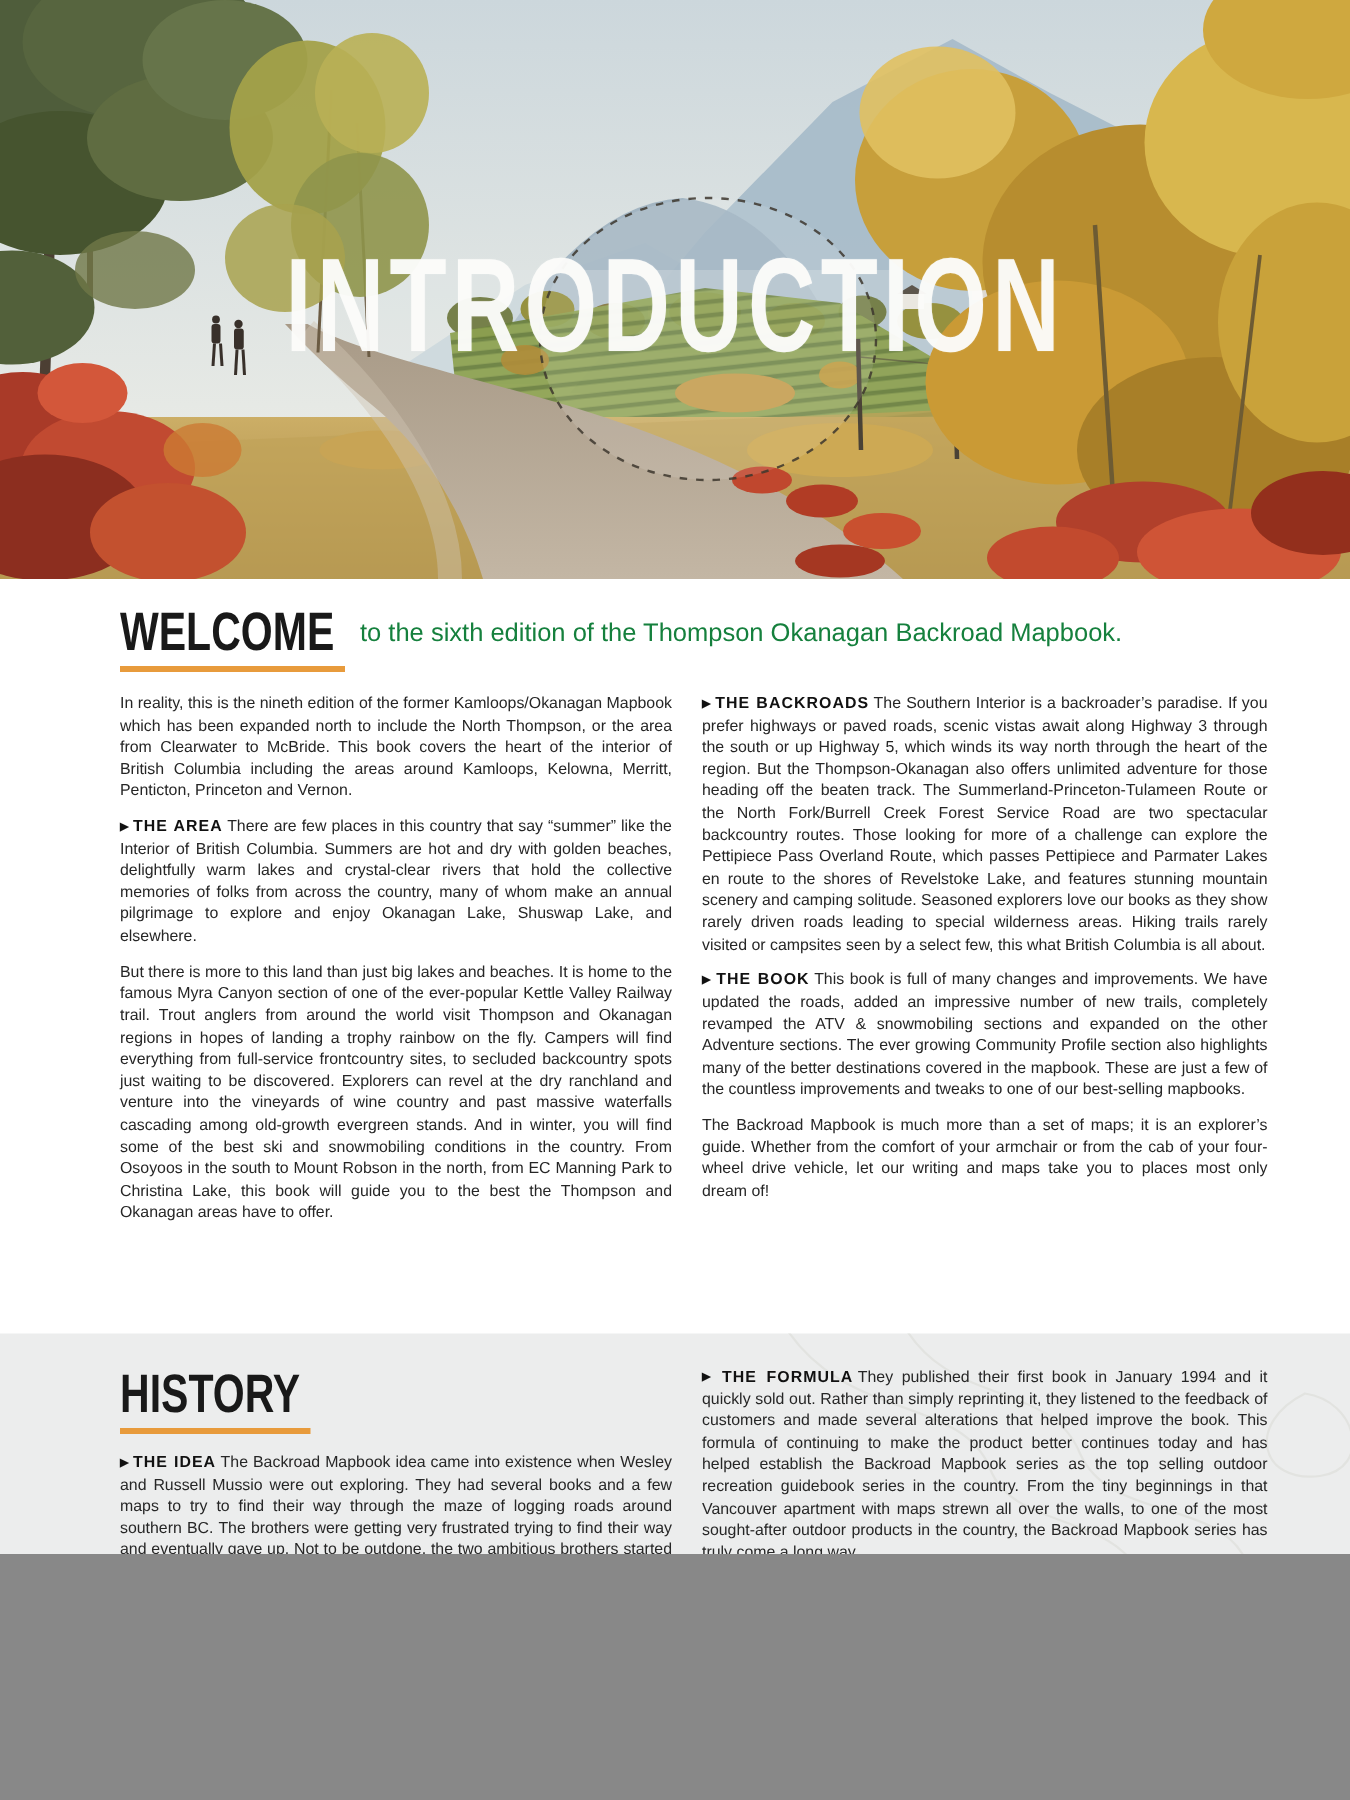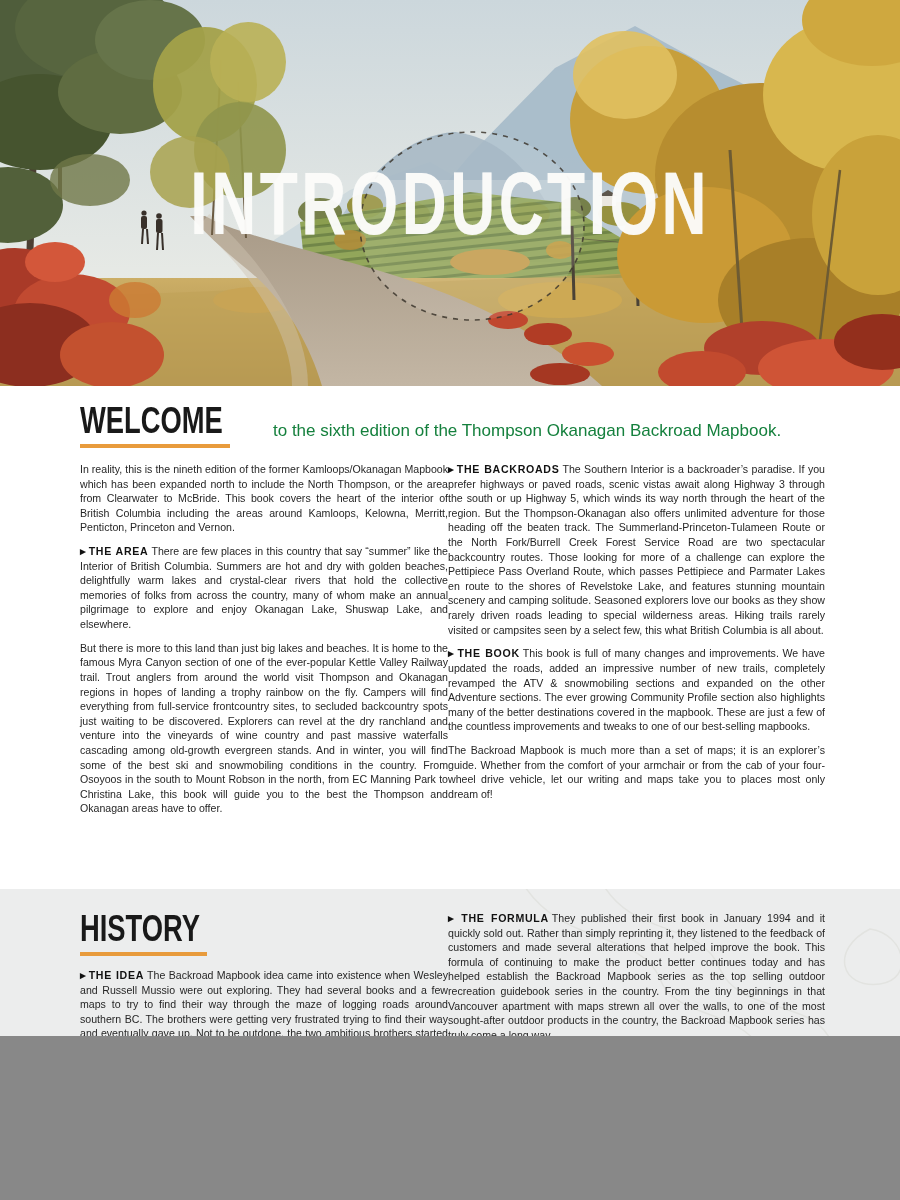--- a/index.html
+++ b/index.html
@@ -16,32 +16,32 @@
   .hero-title-wrap { position:absolute; top:163px; left:0; width:100%; text-align:center; }
   .hero-title {
     display:inline-block; font-size:89px; line-height:0.92; font-weight:bold;
     color:#fcfcfa; letter-spacing:5px; white-space:nowrap;
     transform:scaleX(0.70); transform-origin:50% 50%; opacity:0.97;
     text-shadow:0 0 1px rgba(255,255,255,.4);
   }
 
   
   .welcome { height:503px; box-sizing:border-box; padding:17px 55px 0 80px; background:#fff; }
-  .welcome-head { display:flex; align-items:flex-end; margin-bottom:14px;gap:33px; }
+  .welcome-head { display:flex; align-items:center; margin-bottom:14px; }
   .big-head {
     display:inline-block; margin:0; font-size:36px; line-height:1;
     font-weight:bold; color:#191919; letter-spacing:0;
     transform:scaleX(0.76); transform-origin:0 100%;
   }
   .head-underline { height:4px; background:#E89B3C; margin-top:5px; }
   .welcome-title-block { width:200px; }
   .welcome-title-block .head-underline { width:150px; }
   .welcome-sub { font-size:17px; color:#15803d; margin-left:-40px; padding-bottom:7px; white-space:nowrap; }
 
-  .cols { display:flex; }
+  .cols { display:flex; gap:20px; }
   .col { text-align:justify; font-size:10.6px; line-height:1.38; color:#262626; }
   .col-l { width:368px; } .col-r { width:377px; }
   .col p { margin:0 0 9px 0; }
   .lead { font-weight:bold; letter-spacing:0.7px; margin-right:3px; color:#111; }
   .lead::before { content:"▶ "; font-size:7.5px; letter-spacing:0; position:relative; top:-1px; }
 
   
   .history { position:relative; height:268px; box-sizing:border-box; background:#eceded; padding:22px 55px 0 80px; }
   .topo { position:absolute; inset:0; width:100%; height:100%; }
   .history-content { position:relative; z-index:1; }

